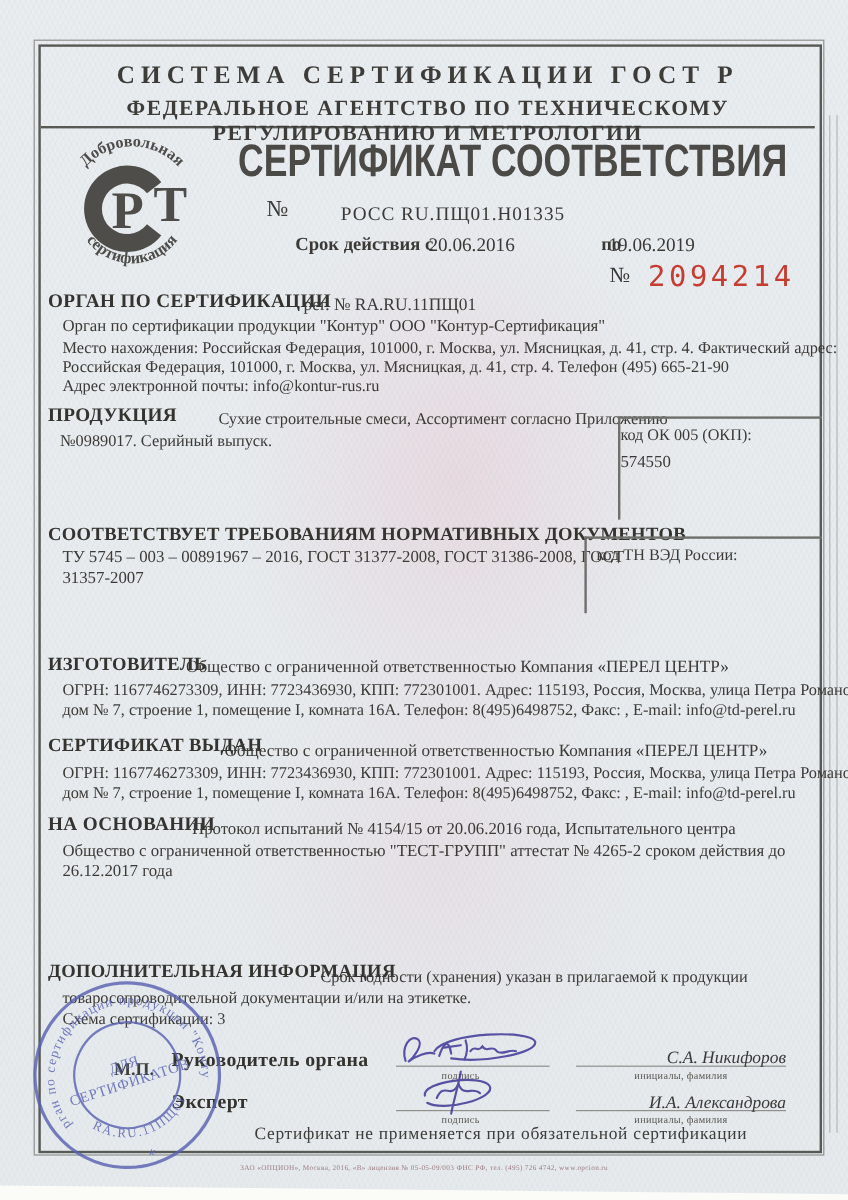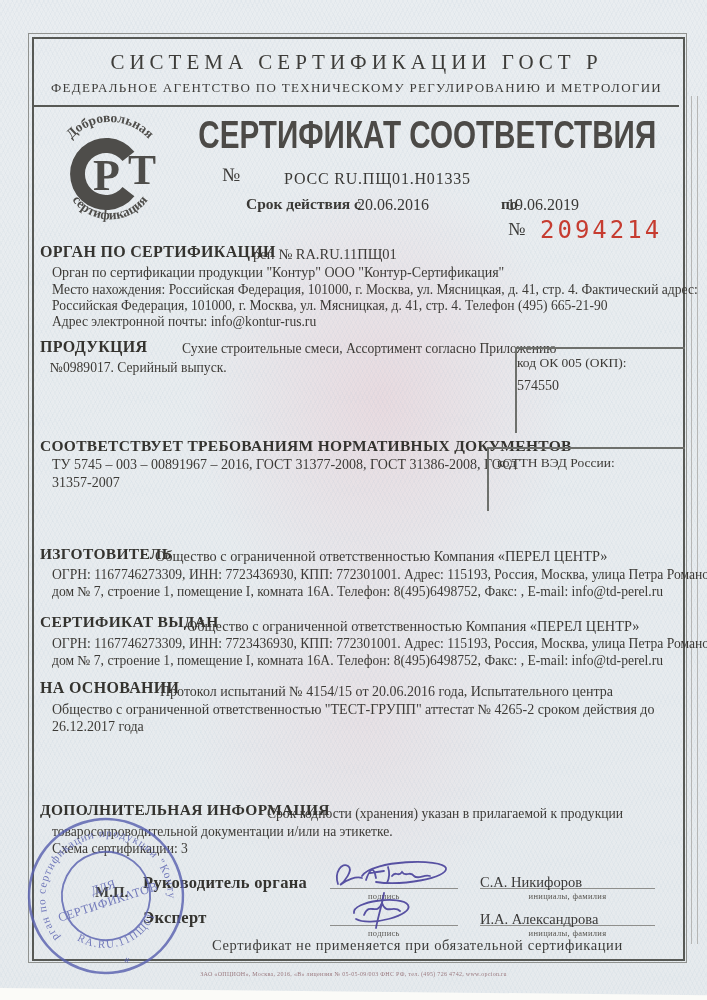--- a/index.html
+++ b/index.html
@@ -12,34 +12,34 @@
     font-family:"Liberation Serif","DejaVu Serif",serif;color:#3a3936;}
   .sheet::before{content:"";position:absolute;inset:0;pointer-events:none;opacity:.55;
     background:
       repeating-linear-gradient(63deg, rgba(146,175,198,0.10) 0 1px, rgba(0,0,0,0) 1px 4px),
       repeating-linear-gradient(-63deg, rgba(146,175,198,0.10) 0 1px, rgba(0,0,0,0) 1px 4px);}
   .abs{position:absolute;}
   .nw{white-space:nowrap;}
   .frame-outer{position:absolute;left:28px;top:33px;width:657px;height:928px;border:1px solid #90928f;}
   .frame-inner{position:absolute;left:32px;top:37px;width:649px;height:920px;border:2px solid #575955;}
   .header-band{position:absolute;left:34px;top:39px;width:645px;height:66px;border-bottom:2px solid #575955;text-align:center;}
-  .hb1{margin-top:11px;font-size:21px;font-weight:normal;letter-spacing:5px;color:#3d3c39;}
-  .hb2{margin-top:5px;font-size:13px;font-weight:normal;letter-spacing:1.3px;color:#3d3c39;}
+  .hb1{margin-top:11px;font-size:21px;font-weight:bold;letter-spacing:5px;color:#3d3c39;}
+  .hb2{margin-top:5px;font-size:18px;font-weight:bold;letter-spacing:1.3px;color:#3d3c39;}
   .doc-title{position:absolute;left:180px;top:114px;width:634px;text-align:center;
     font-family:"Liberation Sans","DejaVu Sans",sans-serif;font-weight:bold;font-size:38px;
     color:#4c4a47;transform:scaleX(.78);transform-origin:left top;letter-spacing:0;}
   .lbl{font-weight:bold;margin-left:24px;}
   .heading{font-weight:bold;font-size:15.5px;color:#34332f;letter-spacing:.3px;white-space:nowrap;}
   .body-t{font-size:13.6px;color:#3c3a36;white-space:nowrap;}
   .code-box{position:absolute;border-top:2px solid #6e706c;border-left:2px solid #6e706c;font-size:13.5px;color:#3c3a36;}
   .code-box .cl{margin-top:6px;}
   .code-box .cv{margin-top:7px;font-size:14px;}
   .line{position:absolute;border-bottom:1px solid #8f8f8c;}
   .cap{position:absolute;font-size:8.5px;color:#56544f;letter-spacing:.3px;}
-  .name-t{position:absolute;font-size:14.5px;color:#3a3938;text-align:left;white-space:nowrap;}
+  .name-t{position:absolute;font-size:14.5px;color:#3a3938;text-align:right;white-space:nowrap;font-style:italic;}
   .sig-svg{position:absolute;overflow:visible;}
   .stamp-svg{position:absolute;z-index:3;}
   .mp{position:absolute;left:95px;top:884px;font-weight:bold;font-size:15px;color:#3f3f3d;z-index:2;}
   .disclaimer{position:absolute;left:212px;top:937px;font-size:14.5px;letter-spacing:.6px;color:#3c3c3a;white-space:nowrap;}
   .footer-print{position:absolute;left:0;top:971px;width:707px;text-align:center;font-size:6px;letter-spacing:.3px;color:#9b7b80;}
   .edge-lines{position:absolute;left:691px;top:96px;width:5px;height:848px;border-left:1px solid #abaaa8;border-right:1px solid #abaaa8;opacity:.8;}
   .wedge{position:absolute;left:0;bottom:0;width:707px;height:22px;background:#fbfbf8;clip-path:polygon(0 45%,100% 78%,100% 100%,0 100%);z-index:4;}
   .red-num{font-family:"DejaVu Sans Mono","Liberation Mono",monospace;font-size:24px;letter-spacing:3px;color:#c63c30;text-align:right;}
   svg text{font-family:"Liberation Serif","DejaVu Serif",serif;}
 </style>

